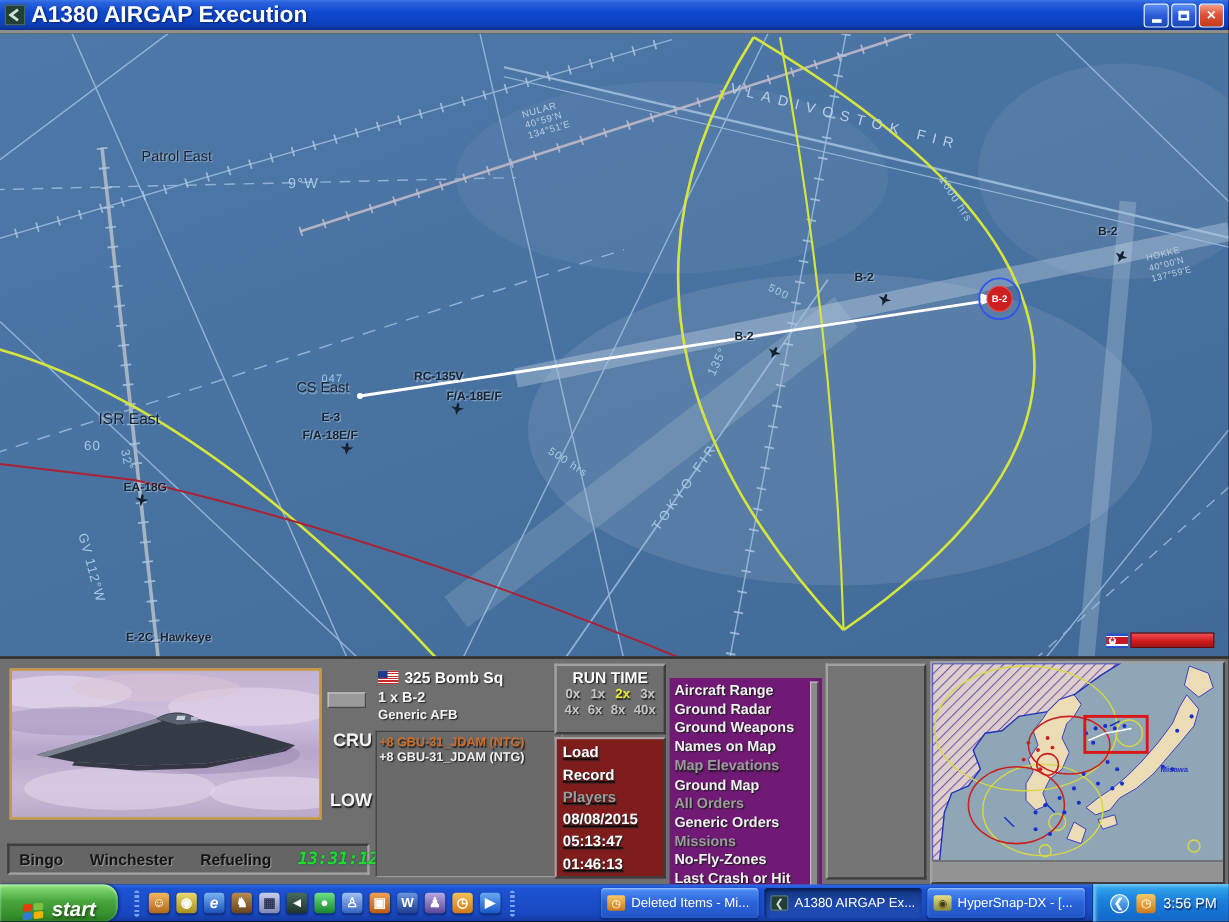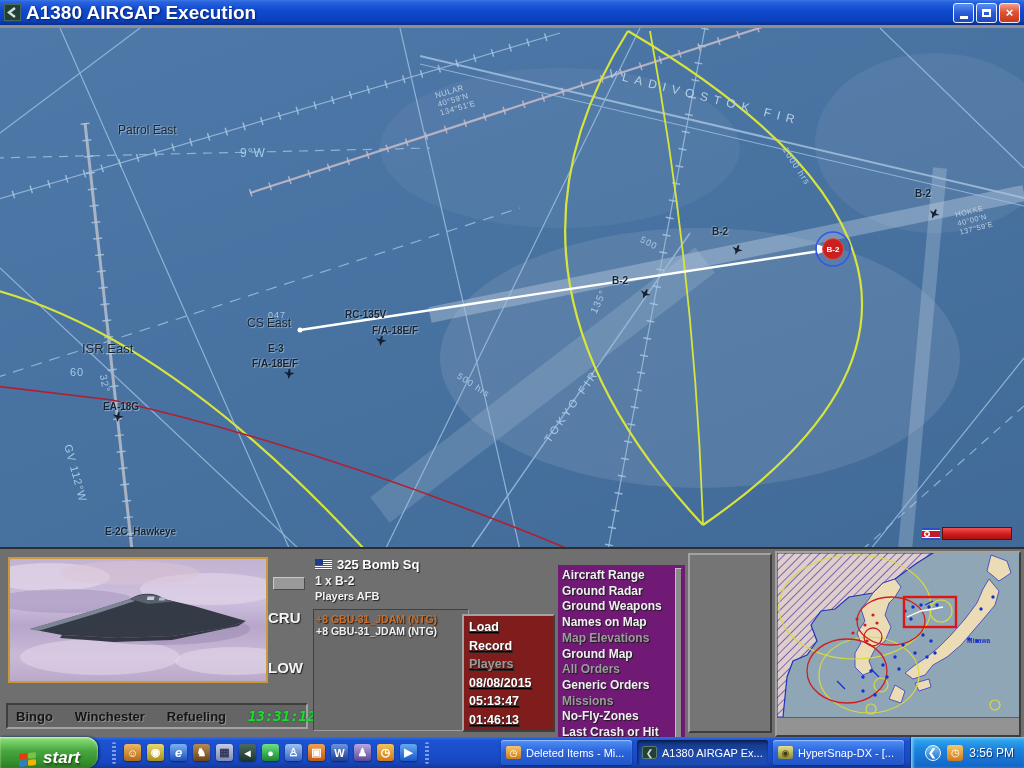--- a/index.html
+++ b/index.html
@@ -42,21 +42,21 @@
 
   
   .bottom { position:absolute; left:0; top:547px; width:1024px; height:190px; background:#6f6f6f;
     border-top:2px solid #2e2e2e; }
   .raised { border:2px solid; border-color:#a2a2a2 #3e3e3e #3e3e3e #a2a2a2; }
   .inset  { border:2px solid; border-color:#3e3e3e #a2a2a2 #a2a2a2 #3e3e3e; }
   .photo { position:absolute; left:8px; top:8px; width:260px; height:126px; border:2px solid #c89a3c; background:#b9a8c8; }
   .sidecol { position:absolute; left:268px; top:6px; width:42px; height:130px; }
   .blankbtn { position:absolute; left:5px; top:22px; width:32px; height:13px; background:#9a9a9a;
     border:1px solid; border-color:#c8c8c8 #4a4a4a #4a4a4a #c8c8c8; }
-  .cru, .low { position:absolute; left:0; width:42px; text-align:left; color:#f4f4f4; font-weight:bold;
+  .cru, .low { position:absolute; left:0; width:42px; text-align:right; color:#f4f4f4; font-weight:bold;
     font-size:15px; text-shadow:1px 1px 1px #222; }
   .cru { top:54px; } .low { top:104px; }
   .gaugerow { position:absolute; left:18px; top:131px; width:270px; height:19px; display:flex; gap:3px; }
   .gauge { width:63px; height:19px; background:#3c3c3c; border:1px solid; border-color:#222 #8e8e8e #8e8e8e #222;
     color:#d2d2d2; font-size:13px; font-weight:bold; text-align:center; line-height:17px; }
   .gauge.hot { color:#fff; font-size:14px; }
   .gauge.empty { width:46px; }
   .fuelstrip { position:absolute; left:6px; top:154px; width:302px; height:26px; background:#656565; display:flex;
     align-items:center; padding:0 8px; }
   .fuelstrip .fl { color:#151515; font-weight:bold; font-size:13px; text-shadow:1px 1px 0 #8f8f8f; margin-right:22px; }
@@ -327,28 +327,43 @@
       <span class="fl">Refueling</span>
       <span class="fclock">13:31:12</span>
     </div>
 
     <div class="unitpanel">
       <div class="uhead">
         <span class="usflag"></span>
         <span class="uname">325 Bomb Sq</span>
       </div>
       <div class="uline">1 x B-2</div>
-      <div class="uline small">Players AFB</div>
+      <div class="uline small">Generic AFB</div>
       <div class="weapons">
         <div class="wline sel">+8 GBU-31_JDAM (NTG)</div>
         <div class="wline alt">+8 GBU-31_JDAM (NTG)</div>
       </div>
     </div>
 
     <div class="runtime">
+      <div class="rt-top raised">
+        <div class="rt-title">RUN TIME</div>
+        <div class="speedrow">
+          <span class="spd">0x</span>
+          <span class="spd">1x</span>
+          <span class="spd active">2x</span>
+          <span class="spd">3x</span>
+        </div>
+        <div class="speedrow">
+          <span class="spd">4x</span>
+          <span class="spd">6x</span>
+          <span class="spd">8x</span>
+          <span class="spd">40x</span>
+        </div>
+      </div>
       <div class="rt-bot raised">
         <div class="rline">Load</div>
         <div class="rline">Record</div>
         <div class="rline dis">Players</div>
         <div class="rline">08/08/2015</div>
         <div class="rline">05:13:47</div>
         <div class="rline">01:46:13</div>
       </div>
     </div>
 

